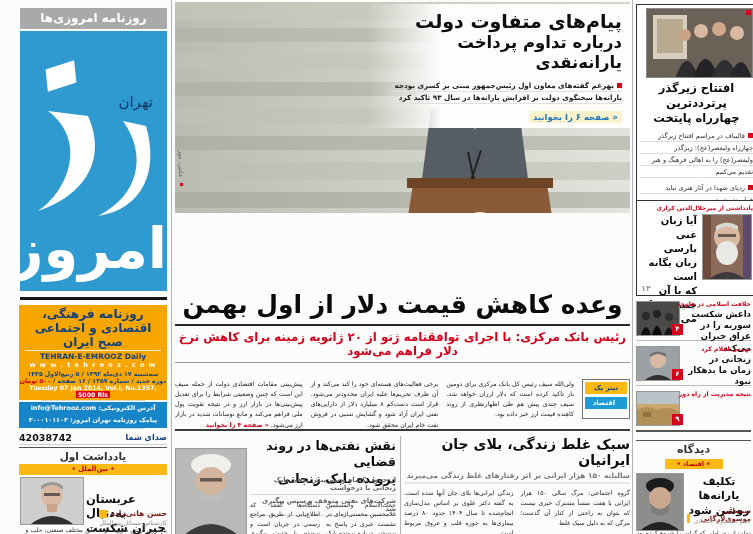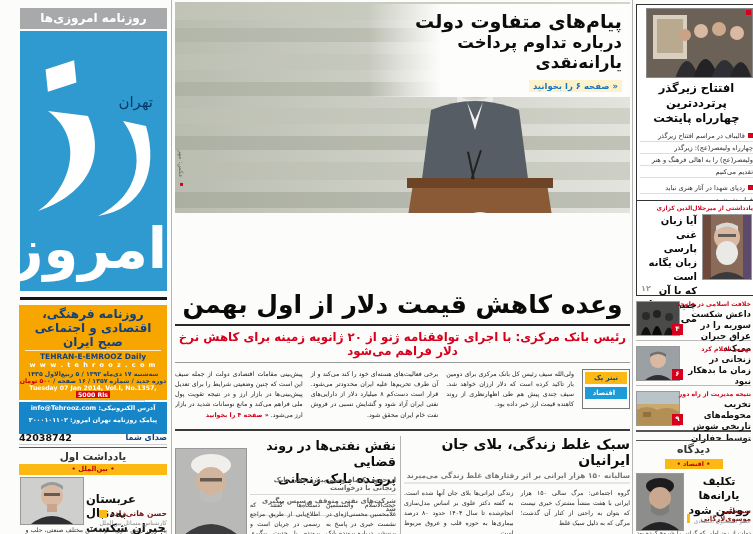--- a/index.html
+++ b/index.html
@@ -24,21 +24,21 @@
   .o-en{color:#13407c;font-size:7.5px;font-weight:bold;margin-top:1px;}
   .o-web{color:#fff;font-size:6.5px;font-weight:bold;letter-spacing:1px;}
   .o-date{color:#13407c;font-size:6.2px;font-weight:bold;margin-top:1px;}
   .o-issue{color:#13407c;font-size:6.2px;font-weight:bold;}
   .o-price-fa{color:#c40000;}
   .o-endate{color:#fff;font-size:6.2px;font-weight:bold;}
   .o-price-en{background:#e00016;color:#fff;padding:0 2px;font-size:6.2px;font-weight:bold;}
   .barcode-wrap{margin:2px auto 0;width:96px;background:#fff;border:1px solid #d8d8d8;padding:2px 3px 1px;}
   .barcode{height:17px;background:repeating-linear-gradient(90deg,#000 0 1px,#fff 1px 3px,#000 3px 5px,#fff 5px 6px);}
   .barcode-digits{font-size:6px;letter-spacing:2px;color:#111;font-family:"DejaVu Sans Mono",monospace;direction:ltr;}
-  .contact-box{left:19px;top:402px;width:148px;height:32px;background:#1786c8;color:#fff;
+  .contact-box{left:19px;top:402px;width:148px;height:26px;background:#1786c8;color:#fff;
     font-size:6.4px;font-weight:bold;text-align:center;line-height:12px;}
   .voice-row{left:19px;top:430px;width:148px;height:14px;display:flex;justify-content:space-between;
     align-items:center;border-bottom:1px solid #cfcfcf;}
   .voice-label{color:#13407c;font-weight:bold;font-size:8px;}
   .voice-number{color:#111;font-weight:bold;font-size:9.5px;}
   .fn-rule{left:19px;top:447px;width:148px;height:1px;background:#555;}
   .fn-head{left:19px;top:450px;width:148px;text-align:center;font-weight:bold;font-size:10.5px;color:#333;}
   .fn-cat{left:19px;top:464px;width:148px;height:11px;background:#fdb913;text-align:center;
     color:#c40000;font-weight:bold;font-size:6.8px;line-height:11px;}
   .fn-photo{left:20px;top:477px;width:62px;height:46px;border:1px solid #999;overflow:hidden;}
@@ -64,21 +64,21 @@
   .readlink{display:inline-block;margin-top:4px;color:#1b74c0;font-weight:bold;font-size:8.5px;
     background:#fcf3cd;padding:1px 4px;}
   .photo-credit{position:absolute;left:3px;bottom:26px;writing-mode:vertical-rl;font-size:6px;color:#666;}
   .credit-dot{color:#d6001c;}
   
   .main-story{left:175px;top:291px;width:455px;}
   .ms-headline{text-align:center;font-weight:bold;font-size:25px;color:#0a0a0a;line-height:1.15;}
   .ms-rule-top{margin-top:4px;border-top:2px solid #2a2a2a;}
   .ms-subhead{text-align:center;color:#d6001c;font-weight:bold;font-size:11.8px;padding:4px 0;}
   .ms-rule-bot{border-top:1px solid #9a9a9a;}
-  .ms-body{margin-top:6px;display:flex;gap:8px;height:50px;overflow:hidden;}
+  .ms-body{margin-top:16px;display:flex;gap:8px;height:50px;overflow:hidden;}
   .tagbox{width:42px;border:1px solid #777;padding:2px;display:flex;flex-direction:column;gap:3px;
     align-items:stretch;height:34px;box-sizing:content-box;}
   .tag-y{background:#fdb913;color:#13407c;font-weight:bold;font-size:6.8px;text-align:center;padding:2px 0;}
   .tag-b{background:#1d9bd8;color:#fff;font-weight:bold;font-size:6.8px;text-align:center;padding:2px 12px;}
   .ms-col{flex:1;font-size:6.3px;color:#222;text-align:justify;line-height:1.62;}
   .plink{color:#d6001c;font-weight:bold;}
   .center-rule{left:175px;top:429px;width:455px;height:2px;background:#3a3a3a;}
   
   .lifestyle{left:404px;top:436px;width:226px;}
   .ls-title{text-align:right;font-weight:bold;font-size:14px;color:#0c0c0c;}
@@ -240,20 +240,23 @@
       <path d="M238 182 L372 182 L388 285 L222 285 Z" fill="#8a5a36"></path>
       <rect x="232" y="176" width="146" height="10" fill="#6e4426"></rect>
       <circle cx="305" cy="232" r="22" fill="#e9e4d8"></circle>
       <circle cx="305" cy="232" r="13" fill="#cbbfa6"></circle>
       <rect x="305" y="148" width="2" height="30" fill="#222" transform="rotate(18 305 148)"></rect>
       <rect x="292" y="150" width="2" height="28" fill="#222" transform="rotate(-12 292 150)"></rect>
     </svg>
     <div class="lead-overlay">
       <div class="ts-t1">پیام‌های متفاوت دولت</div>
       <div class="ts-t2">درباره تداوم پرداخت یارانه‌نقدی</div>
+      <div class="ts-bullet">
+        <span class="redsq"></span><span>بهرغم گفته‌های معاون اول رئیس‌جمهور مبنی بر کسری بودجه یارانه‌ها سخنگوی دولت بر افزایش یارانه‌ها در سال ۹۳ تاکید کرد</span>
+      </div>
       <span class="readlink">« صفحه ۶ را بخوانید</span>
     </div>
     <span class="photo-credit">
       <span class="credit-dot">▪</span>
       <span>عکس: مهر</span>
     </span>
   </div>
 
   <div class="abs main-story">
     <div class="ms-headline">وعده کاهش قیمت دلار از اول بهمن</div>
@@ -397,21 +400,20 @@
       <div class="brief-thumb">
         <svg viewBox="0 0 42 33" width="42" height="33">
           <rect width="42" height="12" fill="#b9c4c9"></rect>
           <rect y="12" width="42" height="21" fill="#c9a96f"></rect>
           <path d="M0 18 q10 -6 20 0 q12 -5 22 2 l0 13 l-42 0 Z" fill="#b18f55"></path>
           <rect x="6" y="20" width="8" height="5" fill="#8f7240"></rect>
         </svg>
       </div>
       <span class="brief-badge">۹</span>
       <span class="brief-label">نتیجه مدیریت از راه دور</span>
-      <span class="brief-title">تخریب محوطه‌های تاریخی شوش توسط حفاران</span>
     </div>
   </div>
 
   <div class="abs viewpoint">
     <div class="vp-head">دیدگاه</div>
     <div class="vp-cat">• اقتصاد •</div>
     <div class="vp-photo">
       <svg viewBox="0 0 46 56" width="46" height="56">
         <rect width="46" height="56" fill="#8d8d8b"></rect>
         <ellipse cx="23" cy="12" rx="14" ry="8" fill="#1c1c1e"></ellipse>

